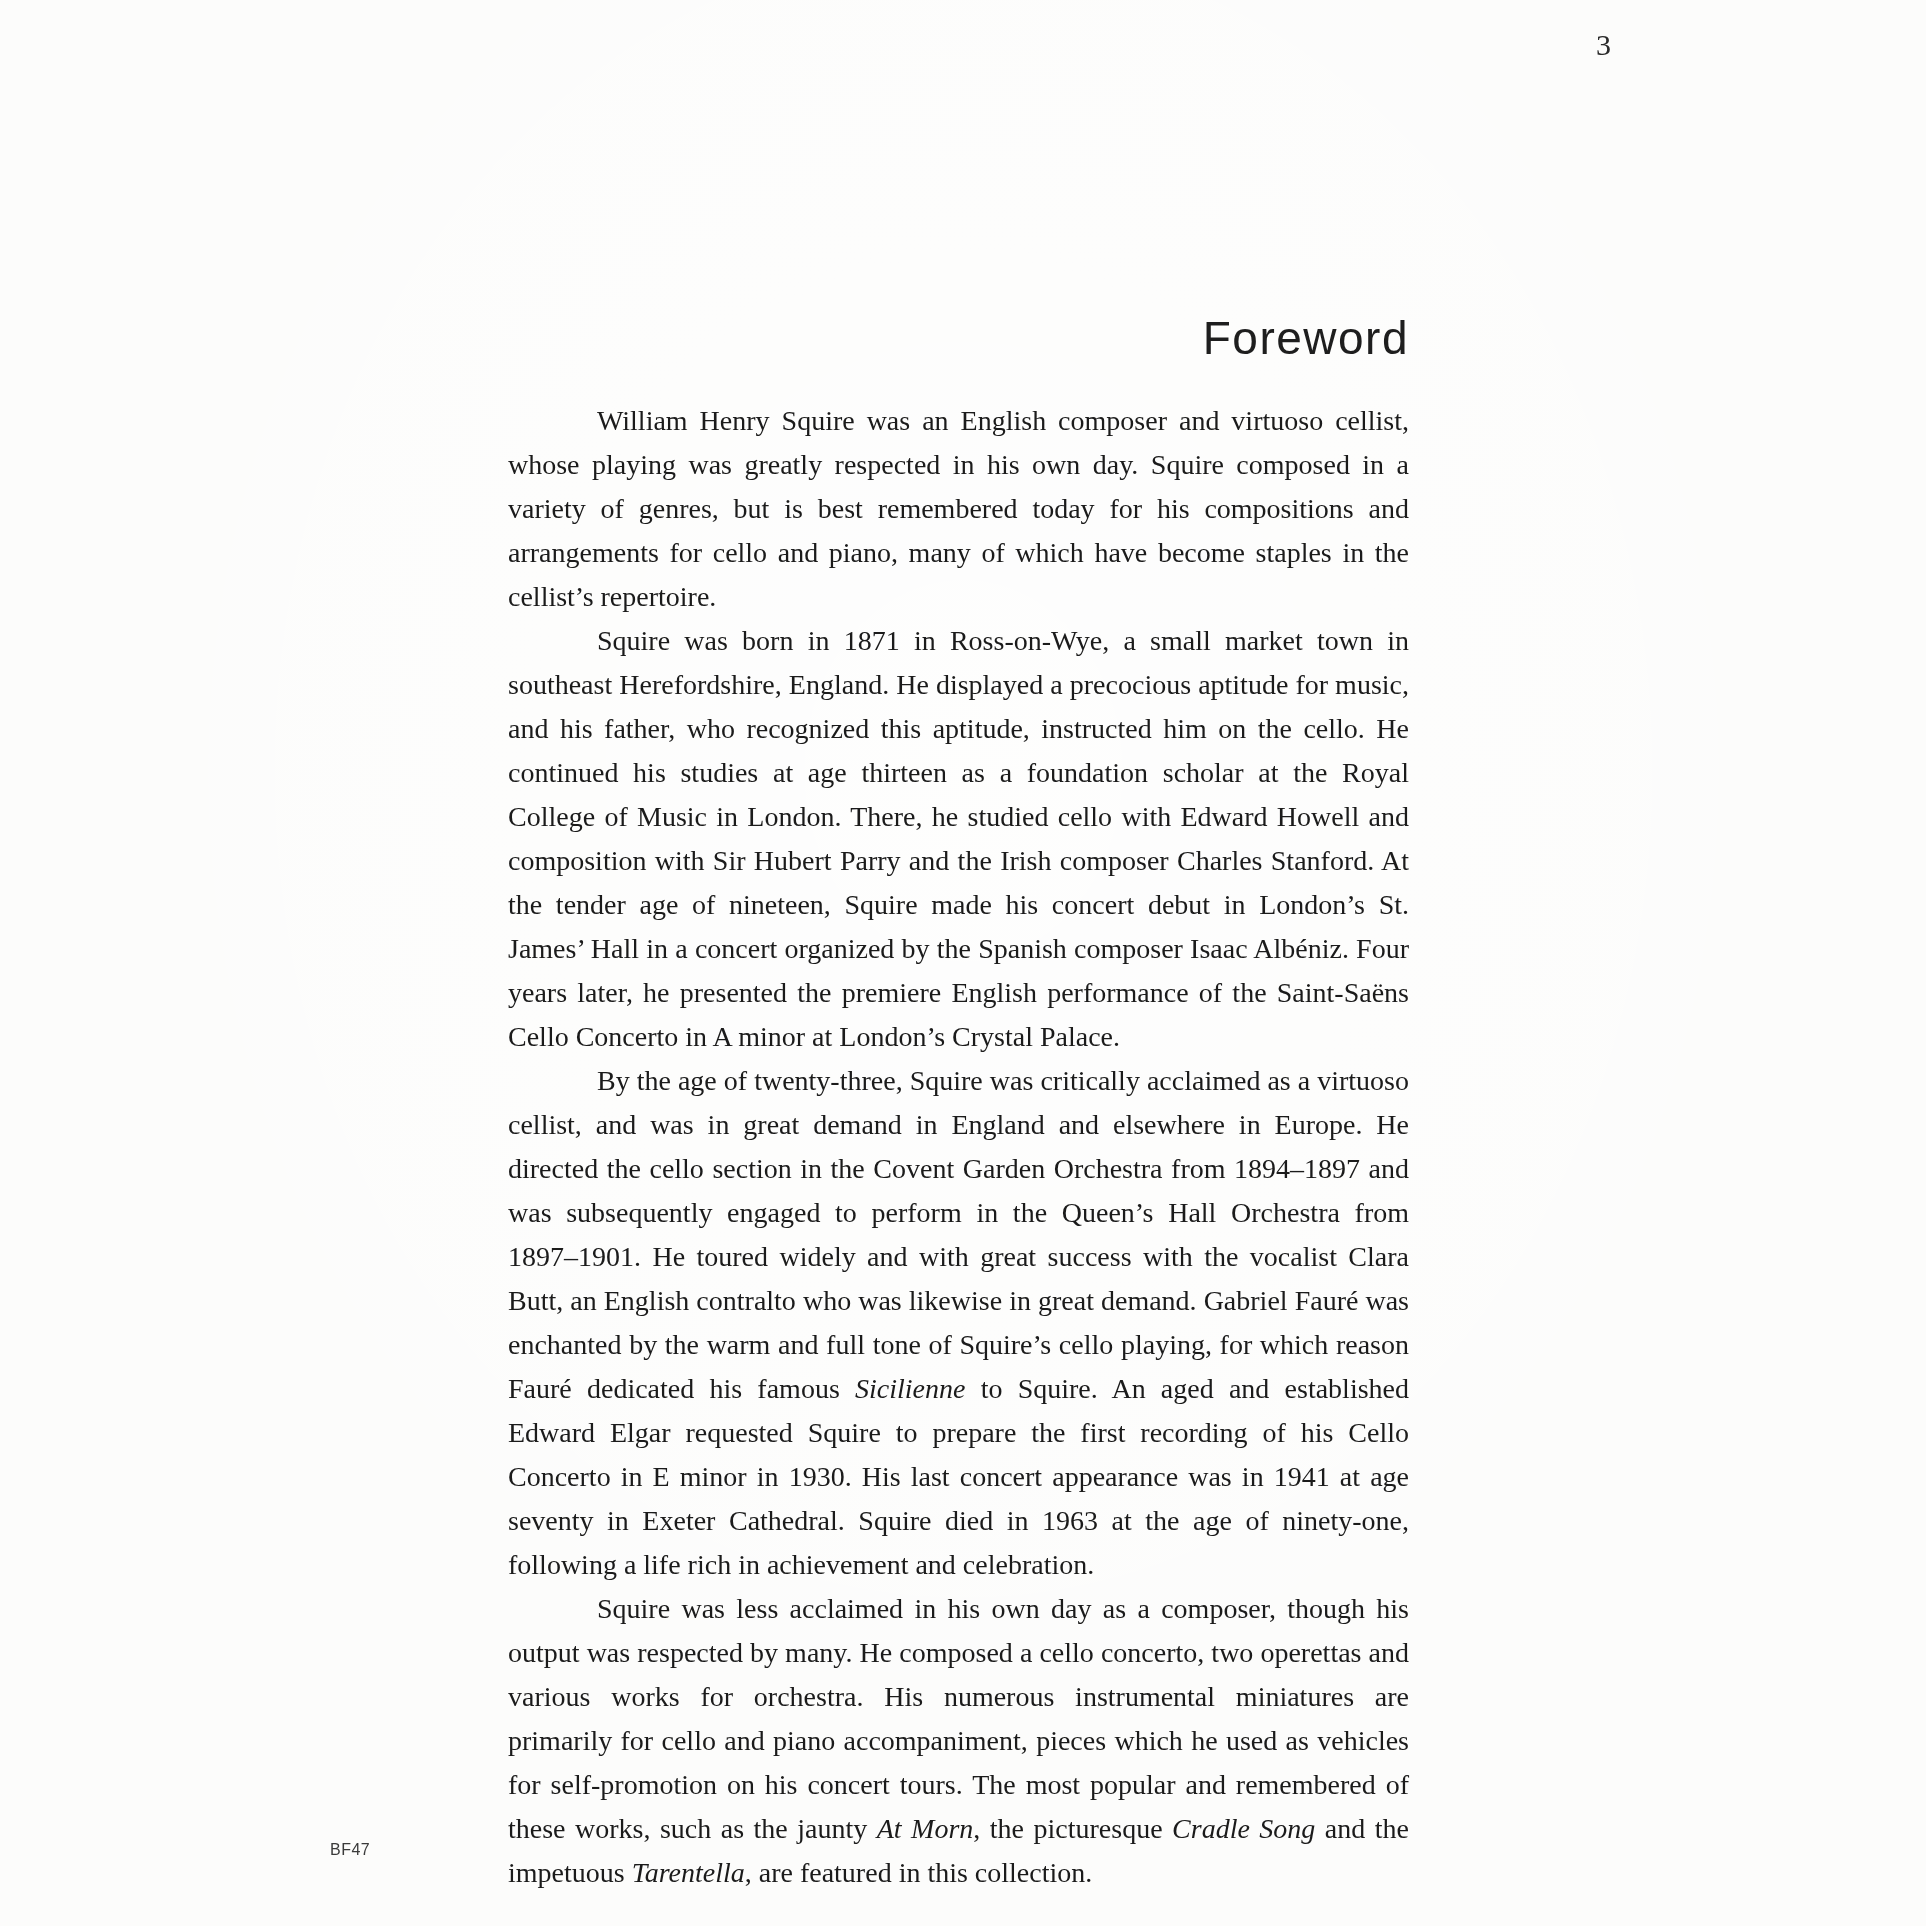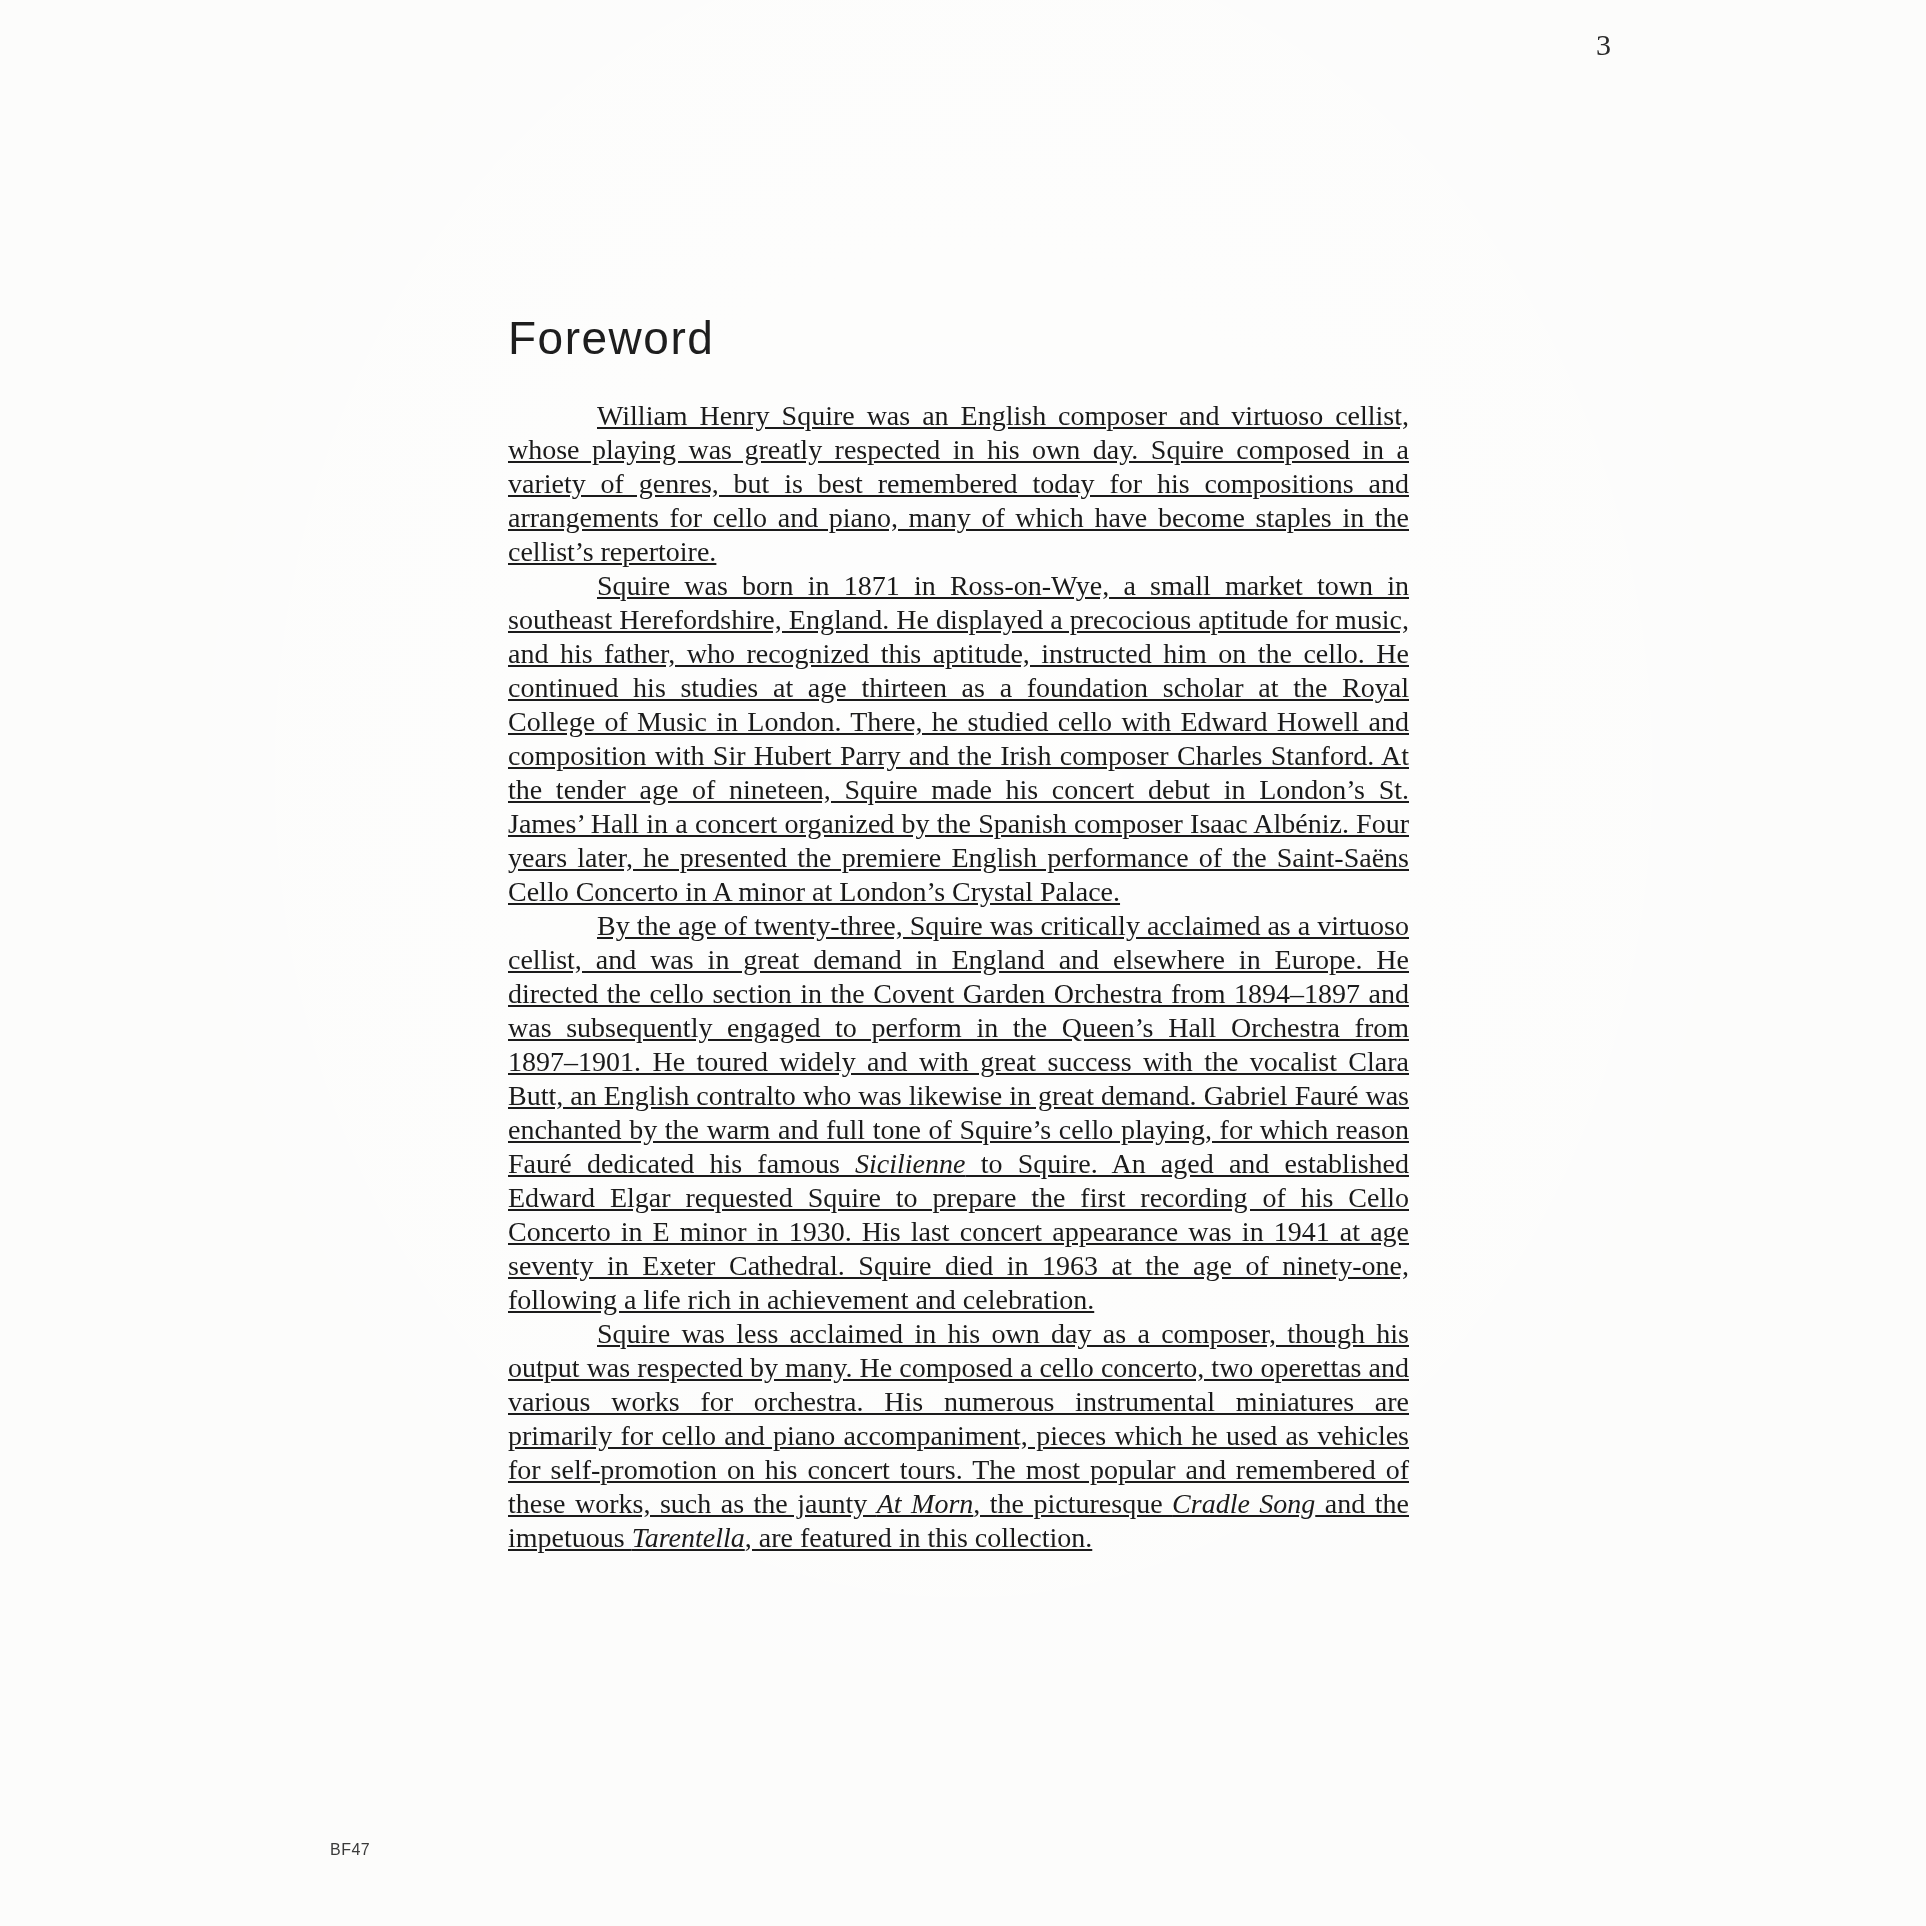--- a/index.html
+++ b/index.html
@@ -29,36 +29,35 @@
     color: #2a2a2a;
   }
   .content-column {
     position: absolute;
     left: 508px;
     top: 311px;
     width: 901px;
   }
   .foreword-title {
     margin: 0 0 34px 0;
-    text-align: left;
+    text-align: right;
     font-family: "Liberation Sans", sans-serif;
     font-weight: 400;
     font-size: 46px;
     letter-spacing: 1.5px;
     color: #1e1e1e;
   }
   .body-text p {
     margin: 0;
     text-indent: 89px;
     font-family: "Liberation Serif", serif;
     font-size: 28px;
-    line-height: 34px;
+    line-height: 44px;
     text-align: justify;
     color: #1b1b1b;
-    text-decoration: underline;
   }
   .body-text p em {
     font-style: italic;
   }
   .footer-code {
     position: absolute;
     left: 330px;
     top: 1841px;
     font-family: "Liberation Sans", sans-serif;
     font-size: 16px;

